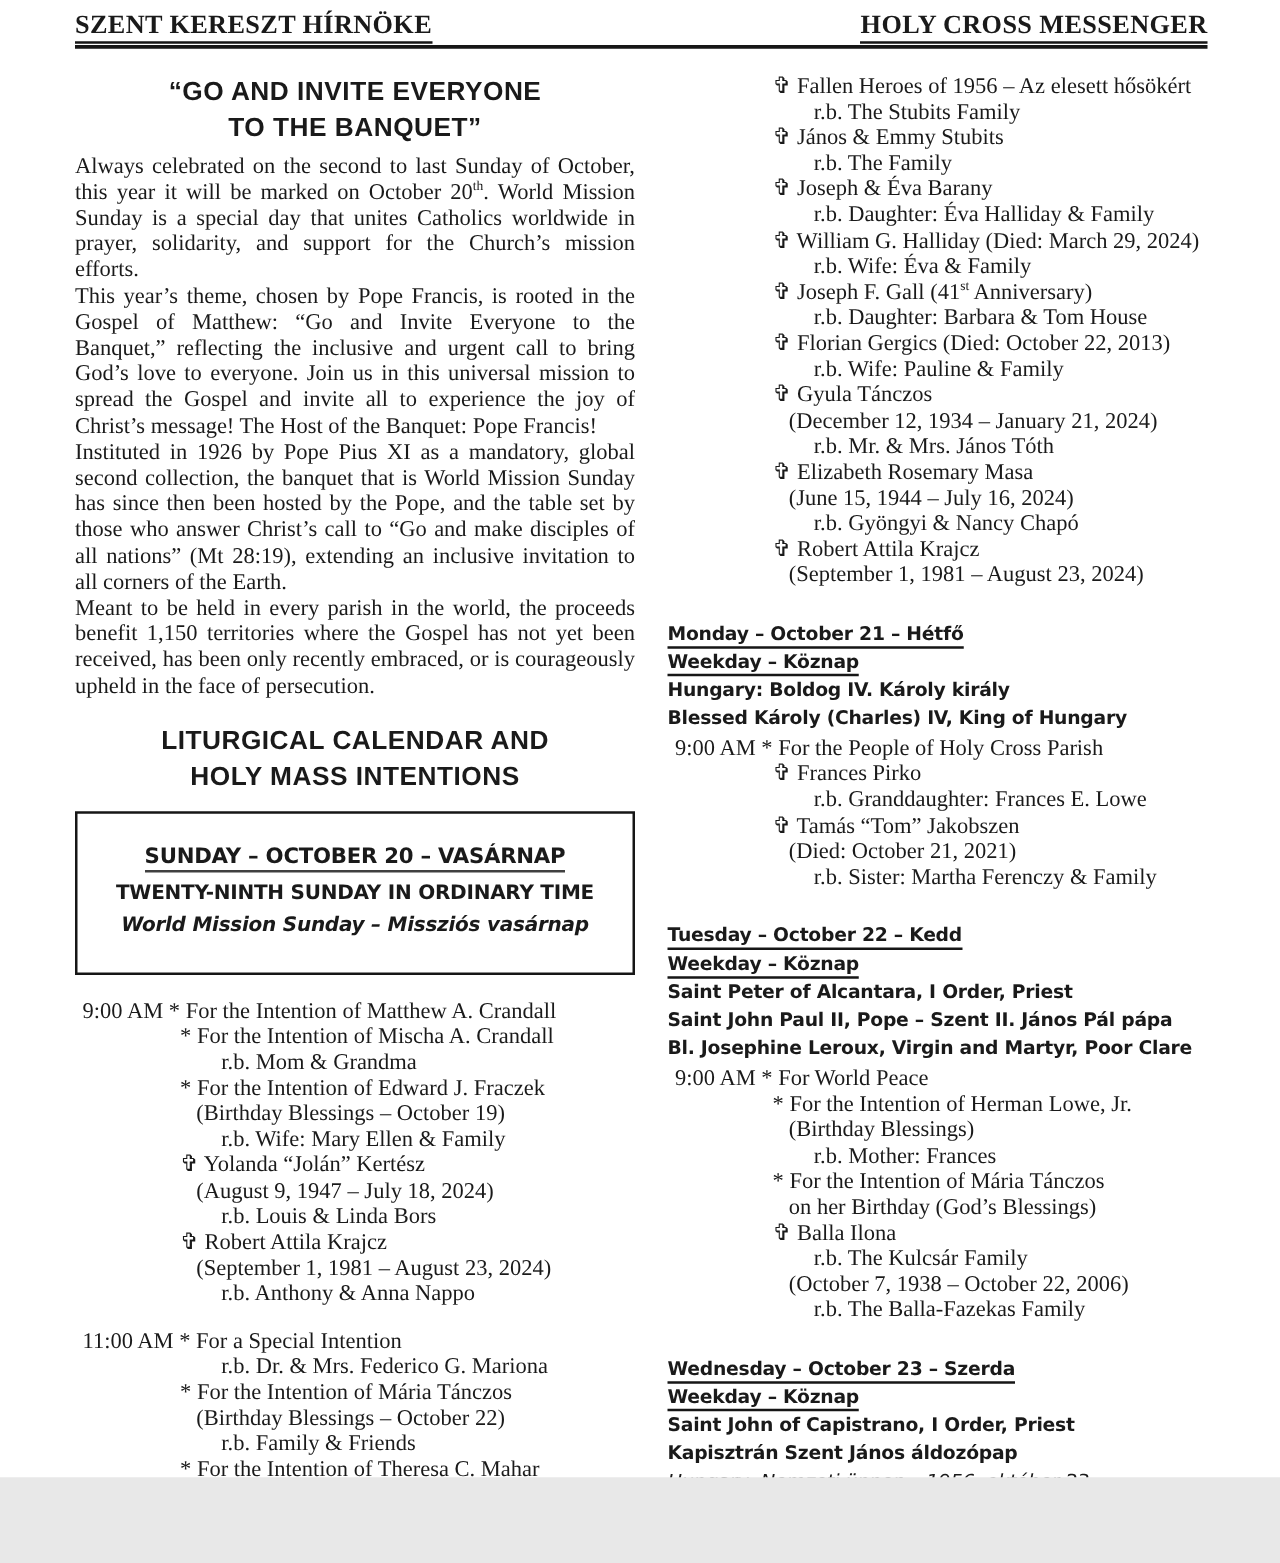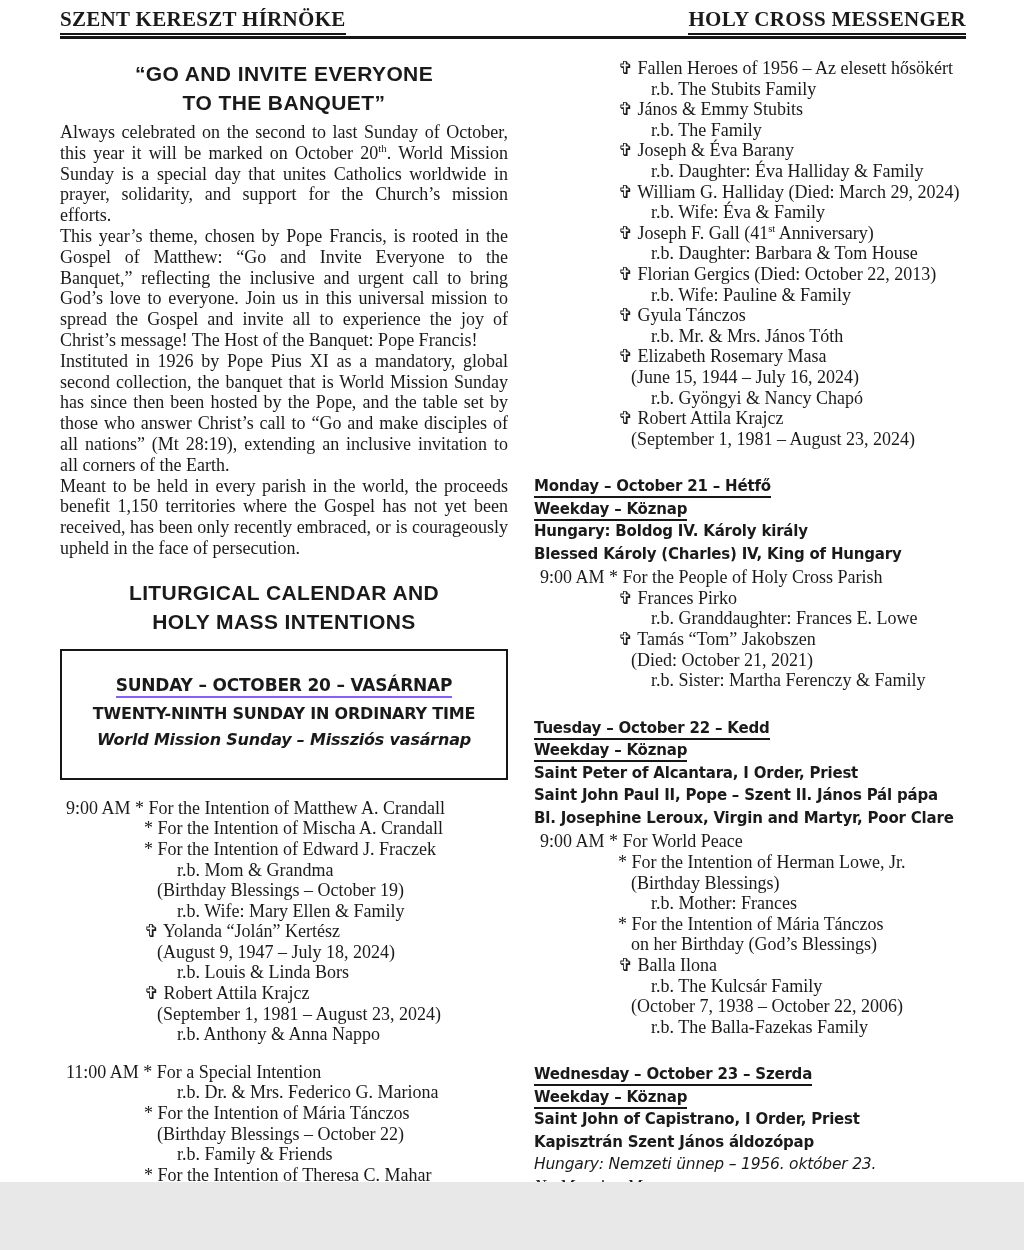--- a/index.html
+++ b/index.html
@@ -28,21 +28,21 @@
   }
   .article-title{margin:1px 0 5px;}
   .calendar-heading{margin-top:19px;}
   .article p{margin:0;font-size:18px;line-height:20.8px;text-align:justify;}
   sup{font-size:0.6em;vertical-align:super;line-height:0;}
   .sunday-box{
     border:2px solid #161616;margin-top:13px;padding:23px 8px 25px;
     text-align:center;font-family:"DejaVu Sans",sans-serif;
   }
   .box-title{font-size:17px;font-weight:700;letter-spacing:-0.2px;line-height:22px;margin-bottom:5px;}
-  .box-title span{border-bottom:2px solid #8b5cf6;padding-bottom:1px;}
+  .box-title span{border-bottom:2px solid #404040;padding-bottom:1px;}
   .box-line{font-size:16px;font-weight:700;letter-spacing:-0.2px;line-height:26px;}
   .box-line.it{font-weight:700;font-style:italic;}
   
   .mass-block{margin-top:18px;}
   .mass-block-2{margin-top:17px;}
   .iline{font-size:18px;line-height:20.6px;white-space:nowrap;}
   .L0{padding-left:6px;}
   .L1{padding-left:84px;}
   .L2{padding-left:97px;}
   .L3{padding-left:117px;}
@@ -88,22 +88,22 @@
 
       <div class="sunday-box">
         <div class="box-title"><span>SUNDAY – OCTOBER 20 – VASÁRNAP</span></div>
         <div class="box-line">TWENTY-NINTH SUNDAY IN ORDINARY TIME</div>
         <div class="box-line it">World Mission Sunday – Missziós vasárnap</div>
       </div>
 
       <div class="mass-block" id="mass-block-9">
           <div class="iline L0">9:00 AM * For the Intention of Matthew A. Crandall</div>
           <div class="iline L1">* For the Intention of Mischa A. Crandall</div>
+          <div class="iline L3">r.b. Mom &amp; Grandma</div>
           <div class="iline L1">* For the Intention of Edward J. Fraczek</div>
-          <div class="iline L3">r.b. Mom &amp; Grandma</div>
           <div class="iline L2">(Birthday Blessings – October 19)</div>
           <div class="iline L3">r.b. Wife: Mary Ellen &amp; Family</div>
           <div class="iline L1">✞ Yolanda “Jolán” Kertész</div>
           <div class="iline L2">(August 9, 1947 – July 18, 2024)</div>
           <div class="iline L3">r.b. Louis &amp; Linda Bors</div>
           <div class="iline L1">✞ Robert Attila Krajcz</div>
           <div class="iline L2">(September 1, 1981 – August 23, 2024)</div>
           <div class="iline L3">r.b. Anthony &amp; Anna Nappo</div>
         </div>
       <div class="mass-block mass-block-2" id="mass-block-11">
@@ -126,20 +126,21 @@
           <div class="iline L3">r.b. The Family</div>
           <div class="iline L1">✞ Joseph &amp; Éva Barany</div>
           <div class="iline L3">r.b. Daughter: Éva Halliday &amp; Family</div>
           <div class="iline L1">✞ William G. Halliday (Died: March 29, 2024)</div>
           <div class="iline L3">r.b. Wife: Éva &amp; Family</div>
           <div class="iline L1">✞ Joseph F. Gall (41<sup>st</sup> Anniversary)</div>
           <div class="iline L3">r.b. Daughter: Barbara &amp; Tom House</div>
           <div class="iline L1">✞ Florian Gergics (Died: October 22, 2013)</div>
           <div class="iline L3">r.b. Wife: Pauline &amp; Family</div>
           <div class="iline L1">✞ Gyula Tánczos</div>
+          <div class="iline L2">(December 12, 1934 – January 21, 2024)</div>
           <div class="iline L3">r.b. Mr. &amp; Mrs. János Tóth</div>
           <div class="iline L1">✞ Elizabeth Rosemary Masa</div>
           <div class="iline L2">(June 15, 1944 – July 16, 2024)</div>
           <div class="iline L3">r.b. Gyöngyi &amp; Nancy Chapó</div>
           <div class="iline L1">✞ Robert Attila Krajcz</div>
           <div class="iline L2">(September 1, 1981 – August 23, 2024)</div>
         </div>
       <div id="day-blocks">
           <div class="day-block">
             <div class="dh dh-underline"><span>Monday – October 21 – Hétfő</span></div>

